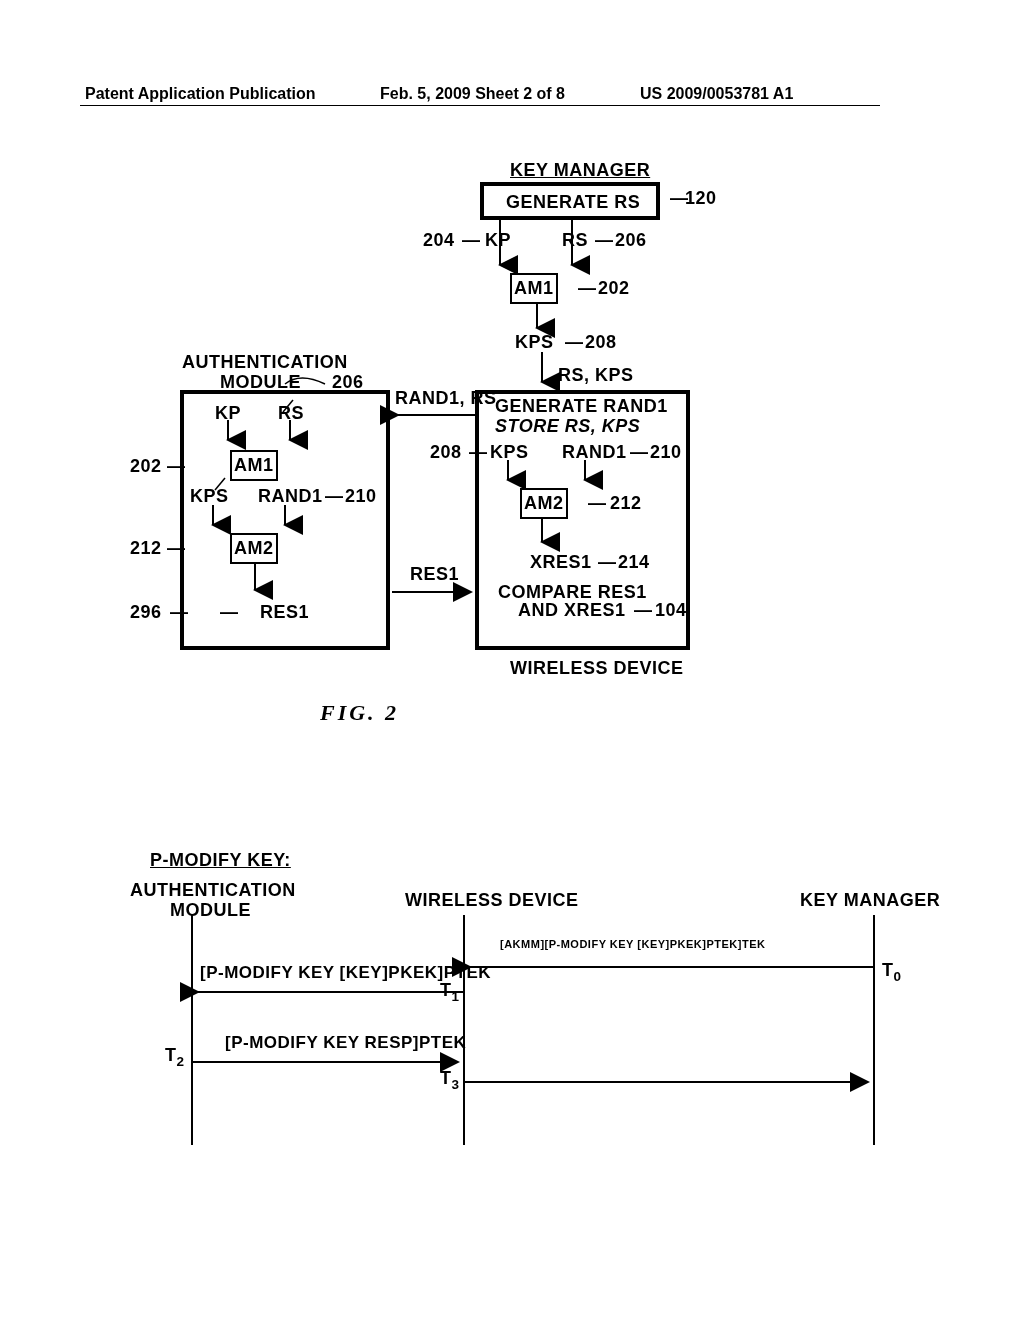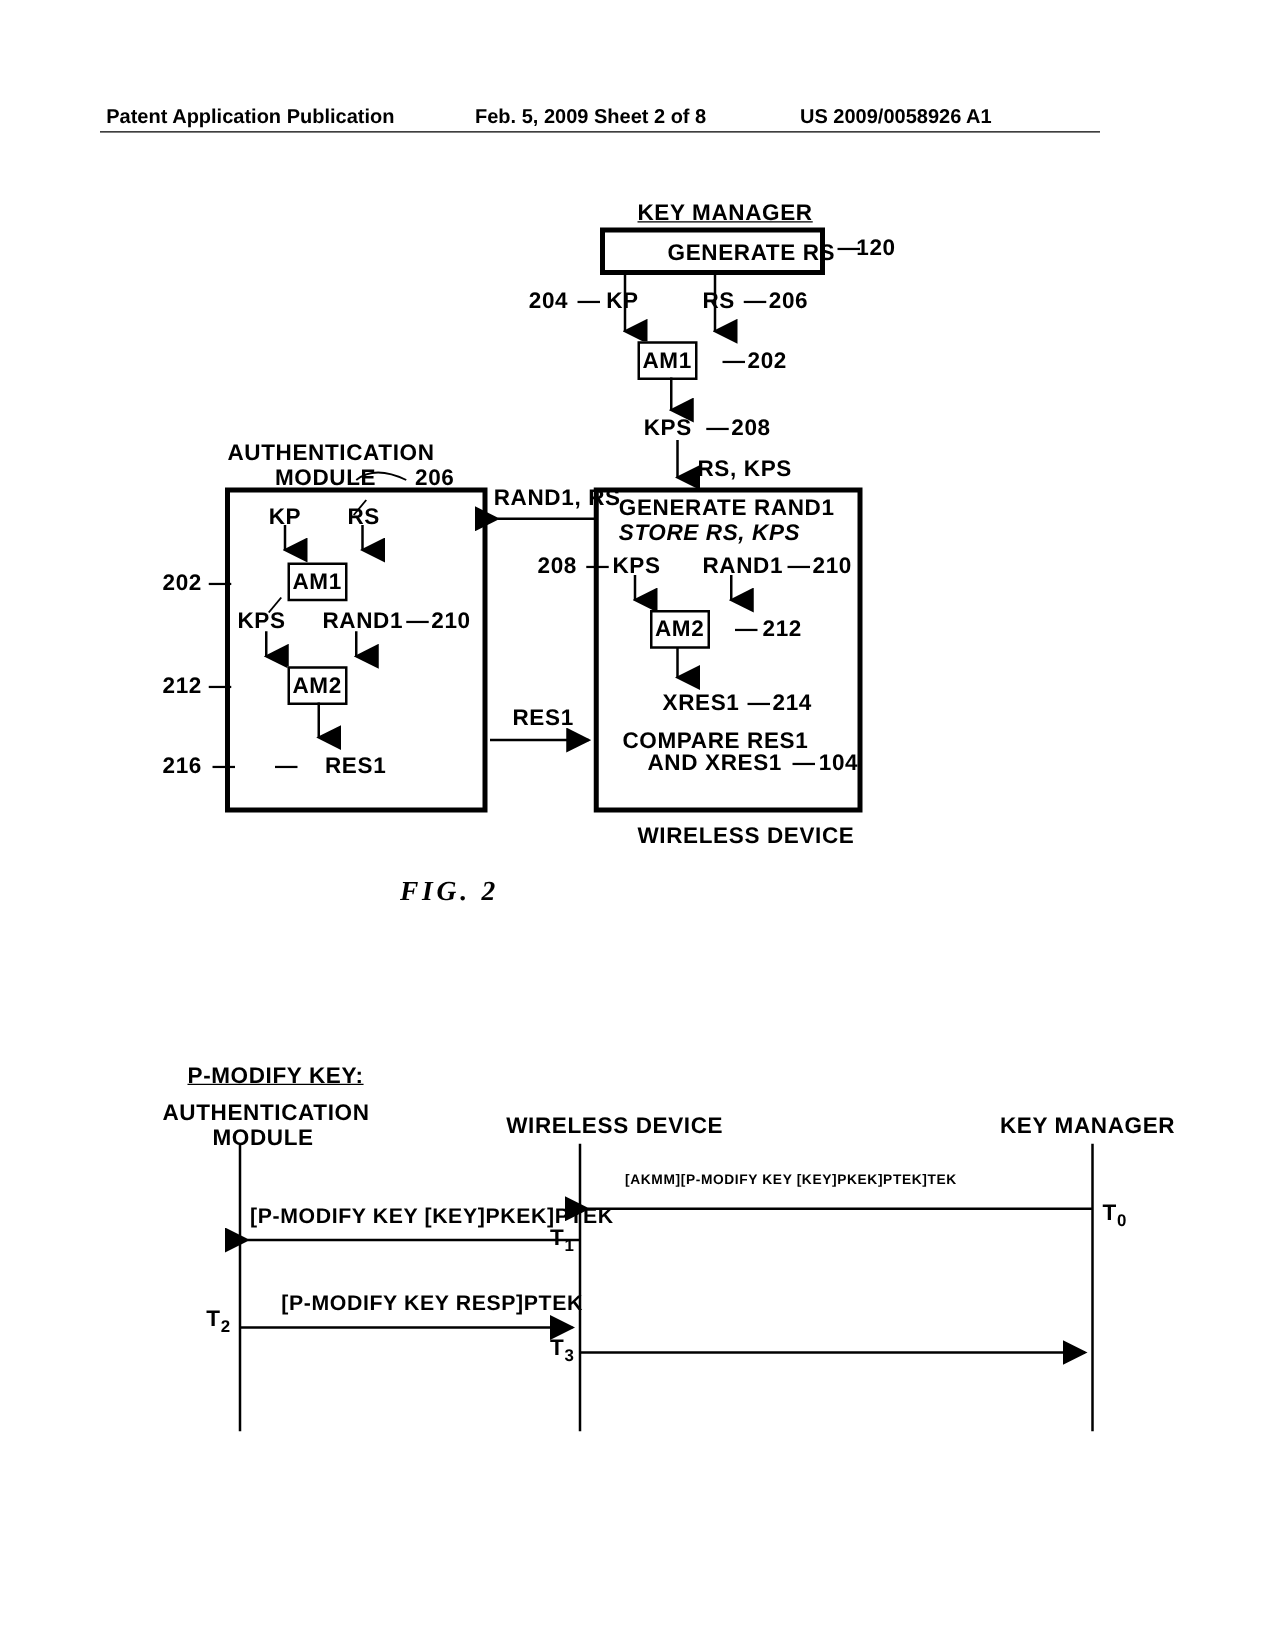--- a/index.html
+++ b/index.html
@@ -67,29 +67,29 @@
   .fig3 .lab { position: absolute; font-size: 18px; white-space: nowrap; }
   .fig3 svg { position: absolute; overflow: visible; }
   .sub { font-size: .75em; vertical-align: sub; }
 </style>
 </head>
 <body>
 
 <div class="header">
   <span class="header-left">Patent Application Publication</span>
   <span class="header-center">Feb. 5, 2009  Sheet 2 of 8</span>
-  <span class="header-right">US 2009/0058926 A1</span>
+  <span class="header-right">US 2009/0053781 A1</span>
 </div>
 <div class="header-rule"></div>
 
 <div class="fig2">
 
   <span class="lab" style="top:0; left:390px; text-decoration: underline;">KEY MANAGER</span>
   <div class="box" style="top:22px; left:360px; width:180px; height:38px;">
-    <span class="lab" style="top:6px; left:22px;margin-left:28px;">GENERATE RS</span>
+    <span class="lab" style="top:6px; left:22px;">GENERATE RS</span>
   </div>
   <span class="lab" style="top:28px; left:550px;">—</span>
   <span class="lab" style="top:28px; left:565px;">120</span>
 
   <span class="lab" style="top:70px; left:303px;">204</span>
   <span class="lab" style="top:70px; left:342px;">—</span>
   <span class="lab" style="top:70px; left:365px;">KP</span>
 
   <span class="lab" style="top:70px; left:442px;">RS</span>
   <span class="lab" style="top:70px; left:475px;">—</span>
@@ -173,21 +173,21 @@
   </svg>
   <div class="am" style="top:373px; left:110px;">AM2</div>
   <span class="lab" style="top:378px; left:10px;">212</span>
   <span class="lab" style="top:378px; left:47px;">—</span>
 
   <svg style="top:402px; left:130px;" width="10" height="38">
     <line x1="5" y1="0" x2="5" y2="28" stroke="#000" stroke-width="2" marker-end="url(#ah2)"></line>
   </svg>
   <span class="lab" style="top:442px; left:140px;">RES1</span>
   <span class="lab" style="top:442px; left:100px;">—</span>
-  <span class="lab" style="top:442px; left:10px;">216</span>
+  <span class="lab" style="top:442px; left:10px;">296</span>
   <span class="lab" style="top:442px; left:50px;">—</span>
 
   <span class="lab" style="top:236px; left:375px;">GENERATE RAND1</span>
   <span class="lab" style="top:256px; left:375px;font-style:italic;">STORE RS, KPS</span>
 
   <span class="lab" style="top:282px; left:310px;">208</span>
   <span class="lab" style="top:282px; left:349px;">—</span>
   <span class="lab" style="top:282px; left:370px;">KPS</span>
   <span class="lab" style="top:282px; left:442px;">RAND1</span>
   <span class="lab" style="top:282px; left:510px;">—</span>

